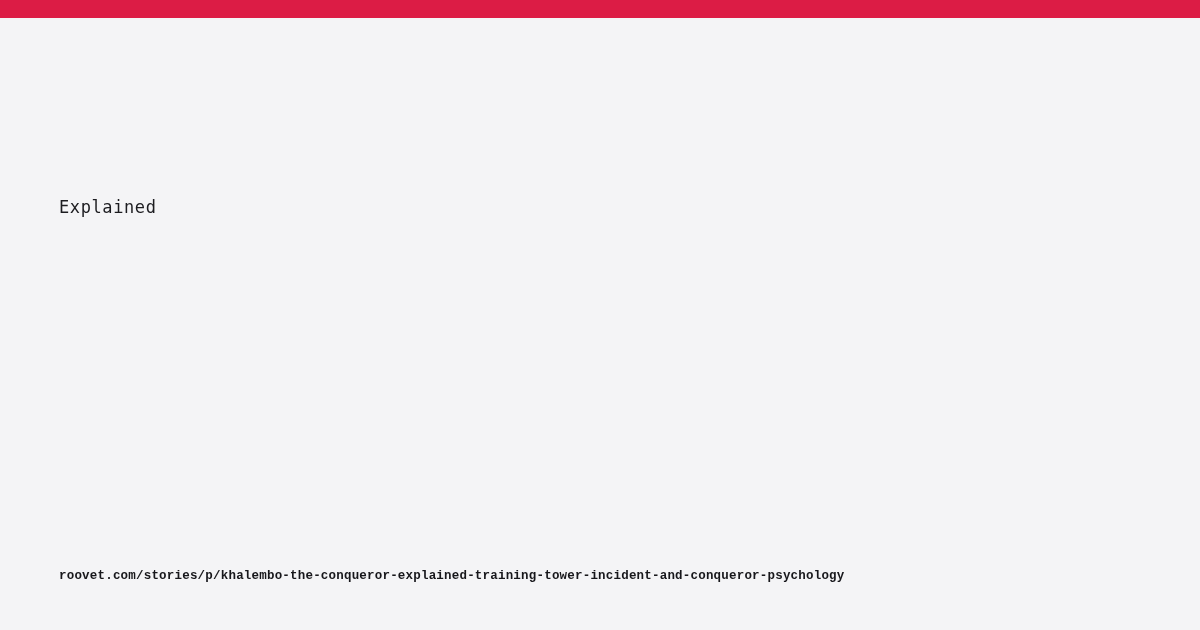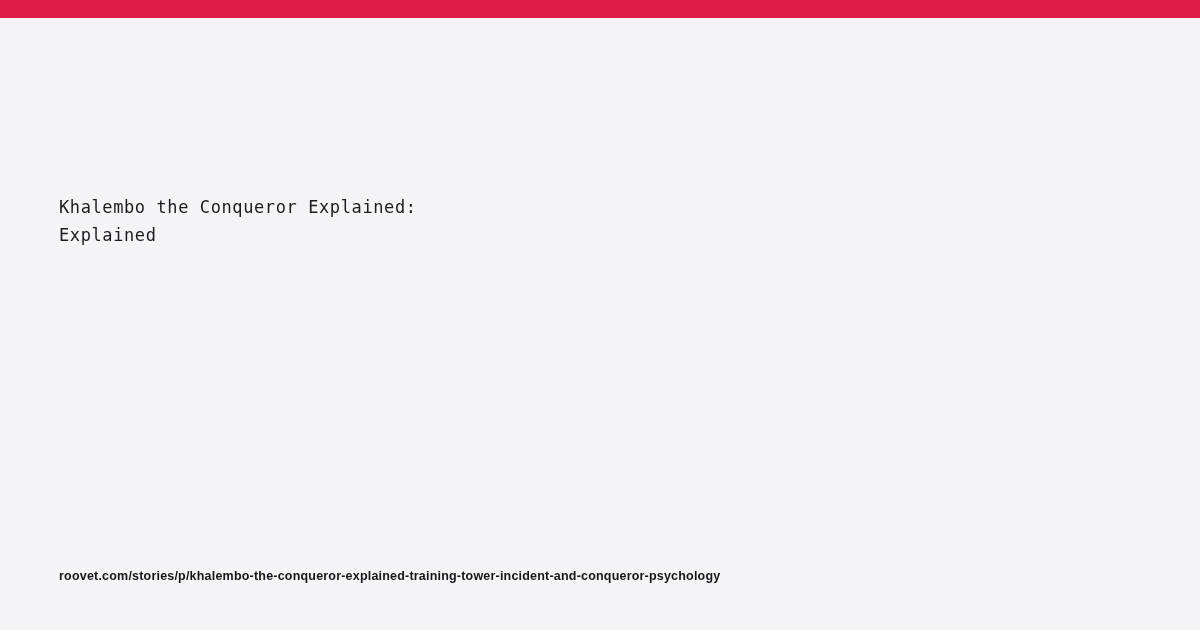--- a/index.html
+++ b/index.html
@@ -40,36 +40,35 @@
     font-size: 17px;
     line-height: 28px;
     color: #1c1c20;
     letter-spacing: 0.6px;
     white-space: pre;
   }
   .url-line {
     position: absolute;
     left: 59px;
     top: 568px;
-    font-family: Liberation Sans, sans-serif;
+    font-family: Liberation Mono, monospace;
     font-size: 12.5px;
     line-height: 16px;
     color: #17171b;
     letter-spacing: 0.2px;
     font-weight: bold;
     white-space: pre;
   }
 </style>
 </head>
 <body>
 
 <div class="page">
 
   <div class="top-bar"></div>
 
   <div class="title-block">
-    <div class="title-line">Khalembo the Conqueror Explained:</div>
     <div class="title-line">Explained</div>
   </div>
 
   <div class="url-line">roovet.com/stories/p/khalembo-the-conqueror-explained-training-tower-incident-and-conqueror-psychology</div>
 
 </div>
 
 </body></html>

